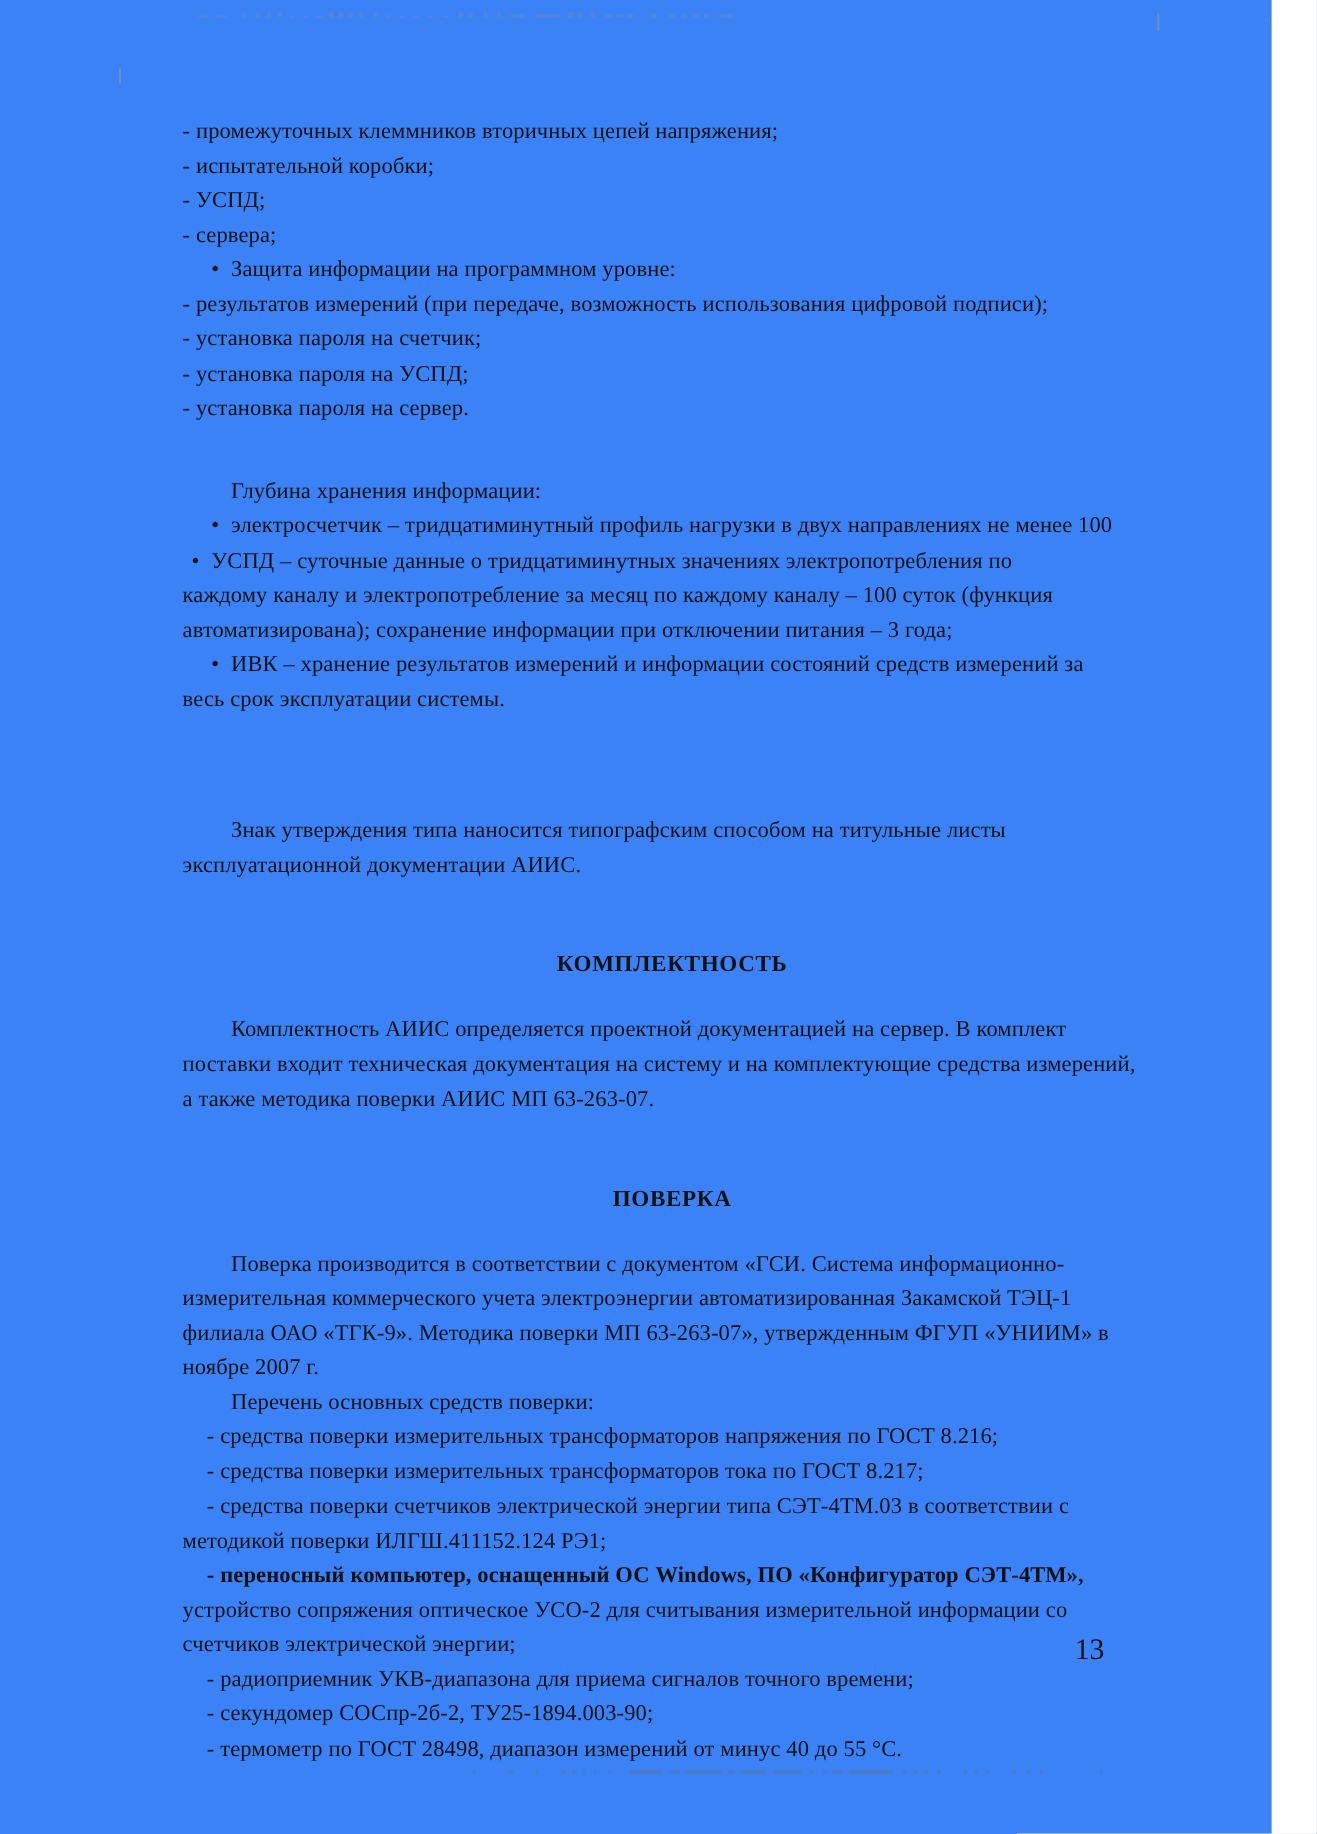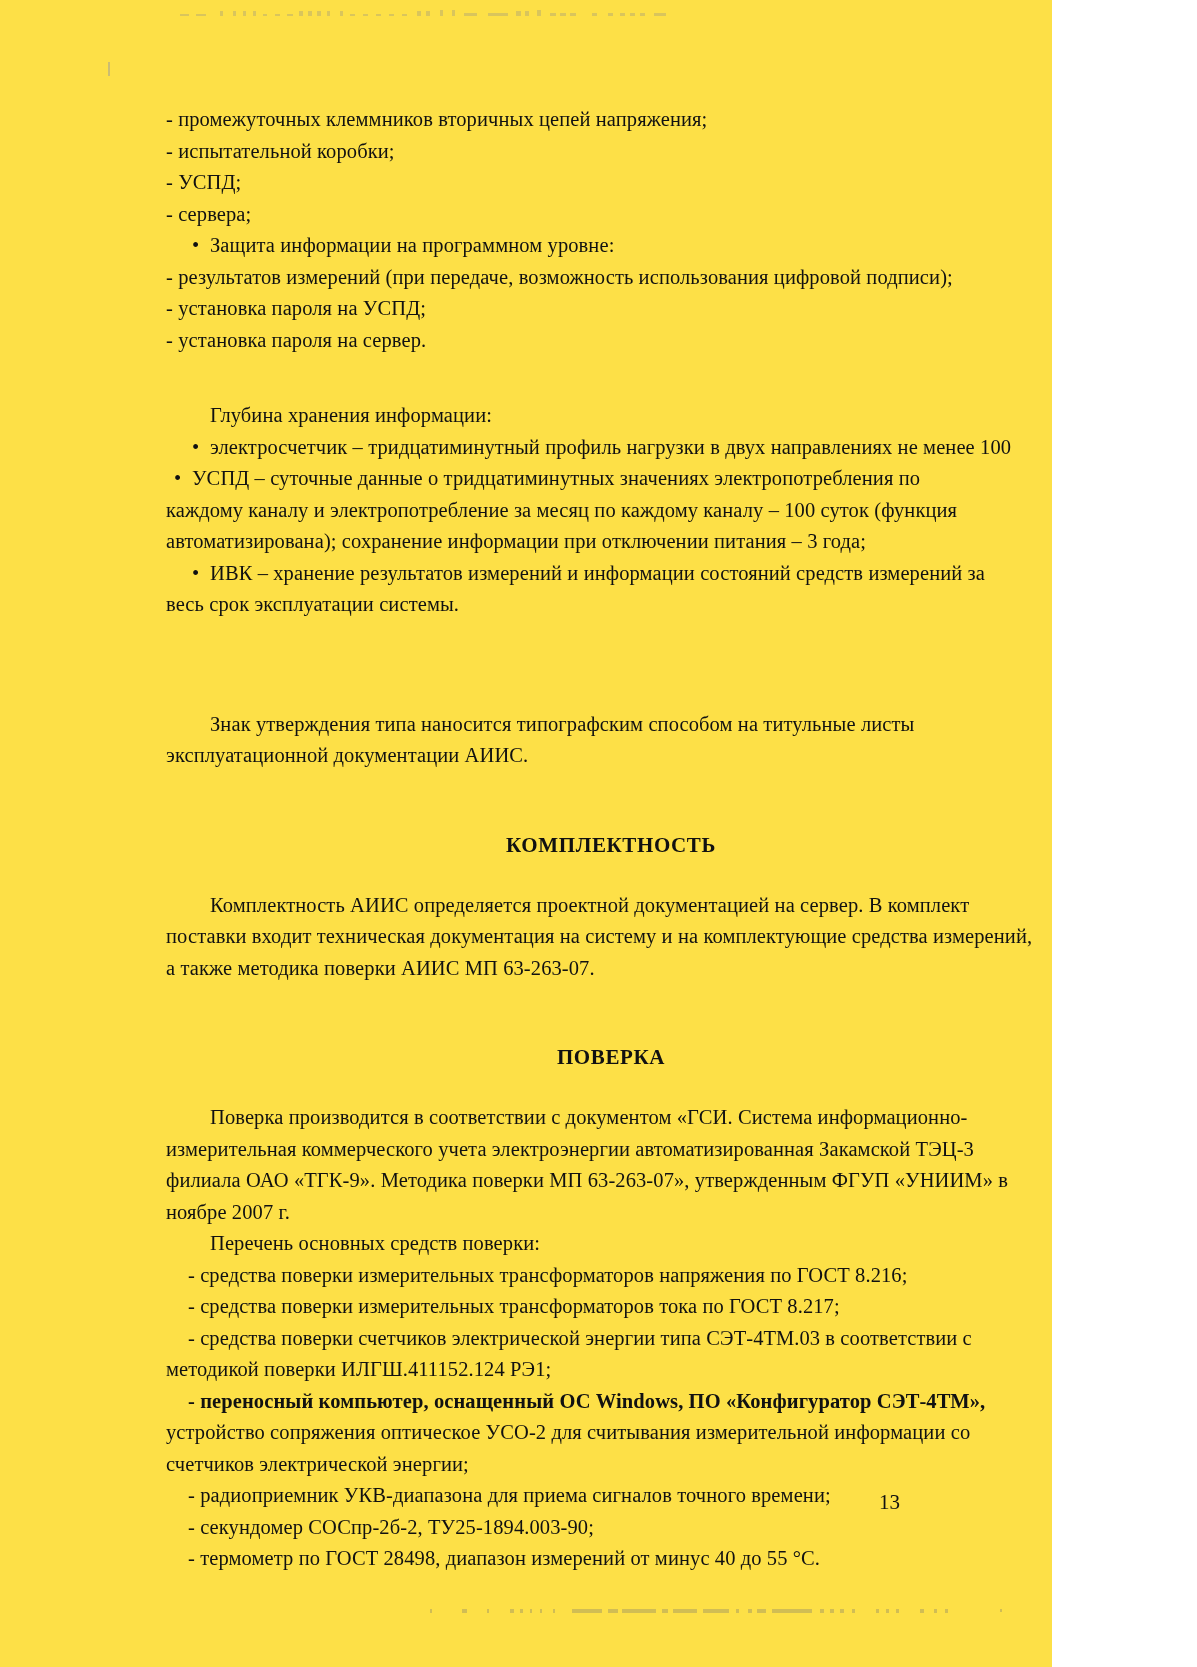--- a/index.html
+++ b/index.html
@@ -7,23 +7,23 @@
     margin: 0;
     padding: 0;
     background: #ffffff;
   }
   body {
     font-family: "Liberation Serif", "DejaVu Serif", serif;
     color: #111111;
   }
   .page {
     position: relative;
-    width: 1052px;
+    width: 1156px;
     height: 1667px;
-    background: #fde047;
+    background: #3b82f6;
     overflow: hidden;
     box-sizing: border-box;
   }
 
   
   .scan-noise {
     position: absolute;
     left: 0;
     width: 100%;
     height: 14px;
@@ -98,21 +98,21 @@
 
   .hang {
     padding-left: 22px;
     text-indent: 0;
   }
 
   .page-number {
     position: absolute;
     right: 152px;
     bottom: 154px;
-    font-size: 21px;
+    font-size: 27px;
     line-height: 1;
     margin-top: 36px;
   }
 </style>
 </head>
 <body>
 
 <div class="page">
 
   <div class="scan-noise top">
@@ -198,20 +198,21 @@
       <p>- испытательной коробки;</p>
       <p>- УСПД;</p>
       <p>- сервера;</p>
 
       <p class="bullet-line">
         <span class="dot">•</span>
         <span>Защита информации на программном уровне:</span>
       </p>
 
       <p>- результатов измерений (при передаче, возможность использования цифровой подписи);</p>
+      <p>- установка пароля на счетчик;</p>
       <p>- установка пароля на УСПД;</p>
       <p>- установка пароля на сервер.</p>
     </section>
 
     <div class="gap-lg"></div>
 
     <section>
       <p class="indent">Глубина хранения информации:</p>
 
       <div class="para-block">
@@ -257,21 +258,21 @@
       <p>а также методика поверки АИИС МП 63-263-07.</p>
     </section>
 
     <div class="gap-xl"></div>
 
     <section>
       <h2 class="heading">ПОВЕРКА</h2>
       <div class="gap-md"></div>
 
       <p class="indent just">Поверка производится в соответствии с документом «ГСИ. Система информационно-</p>
-      <p class="just">измерительная коммерческого учета электроэнергии автоматизированная Закамской ТЭЦ-3</p>
+      <p class="just">измерительная коммерческого учета электроэнергии автоматизированная Закамской ТЭЦ-1</p>
       <p class="just">филиала ОАО «ТГК-9». Методика поверки МП 63-263-07», утвержденным ФГУП «УНИИМ» в</p>
       <p>ноябре 2007 г.</p>
 
       <p class="indent">Перечень основных средств поверки:</p>
 
       <div class="lines">
         <p class="hang">- средства поверки измерительных трансформаторов напряжения по ГОСТ 8.216;</p>
         <p class="hang">- средства поверки измерительных трансформаторов тока по ГОСТ 8.217;</p>
       </div>
 

